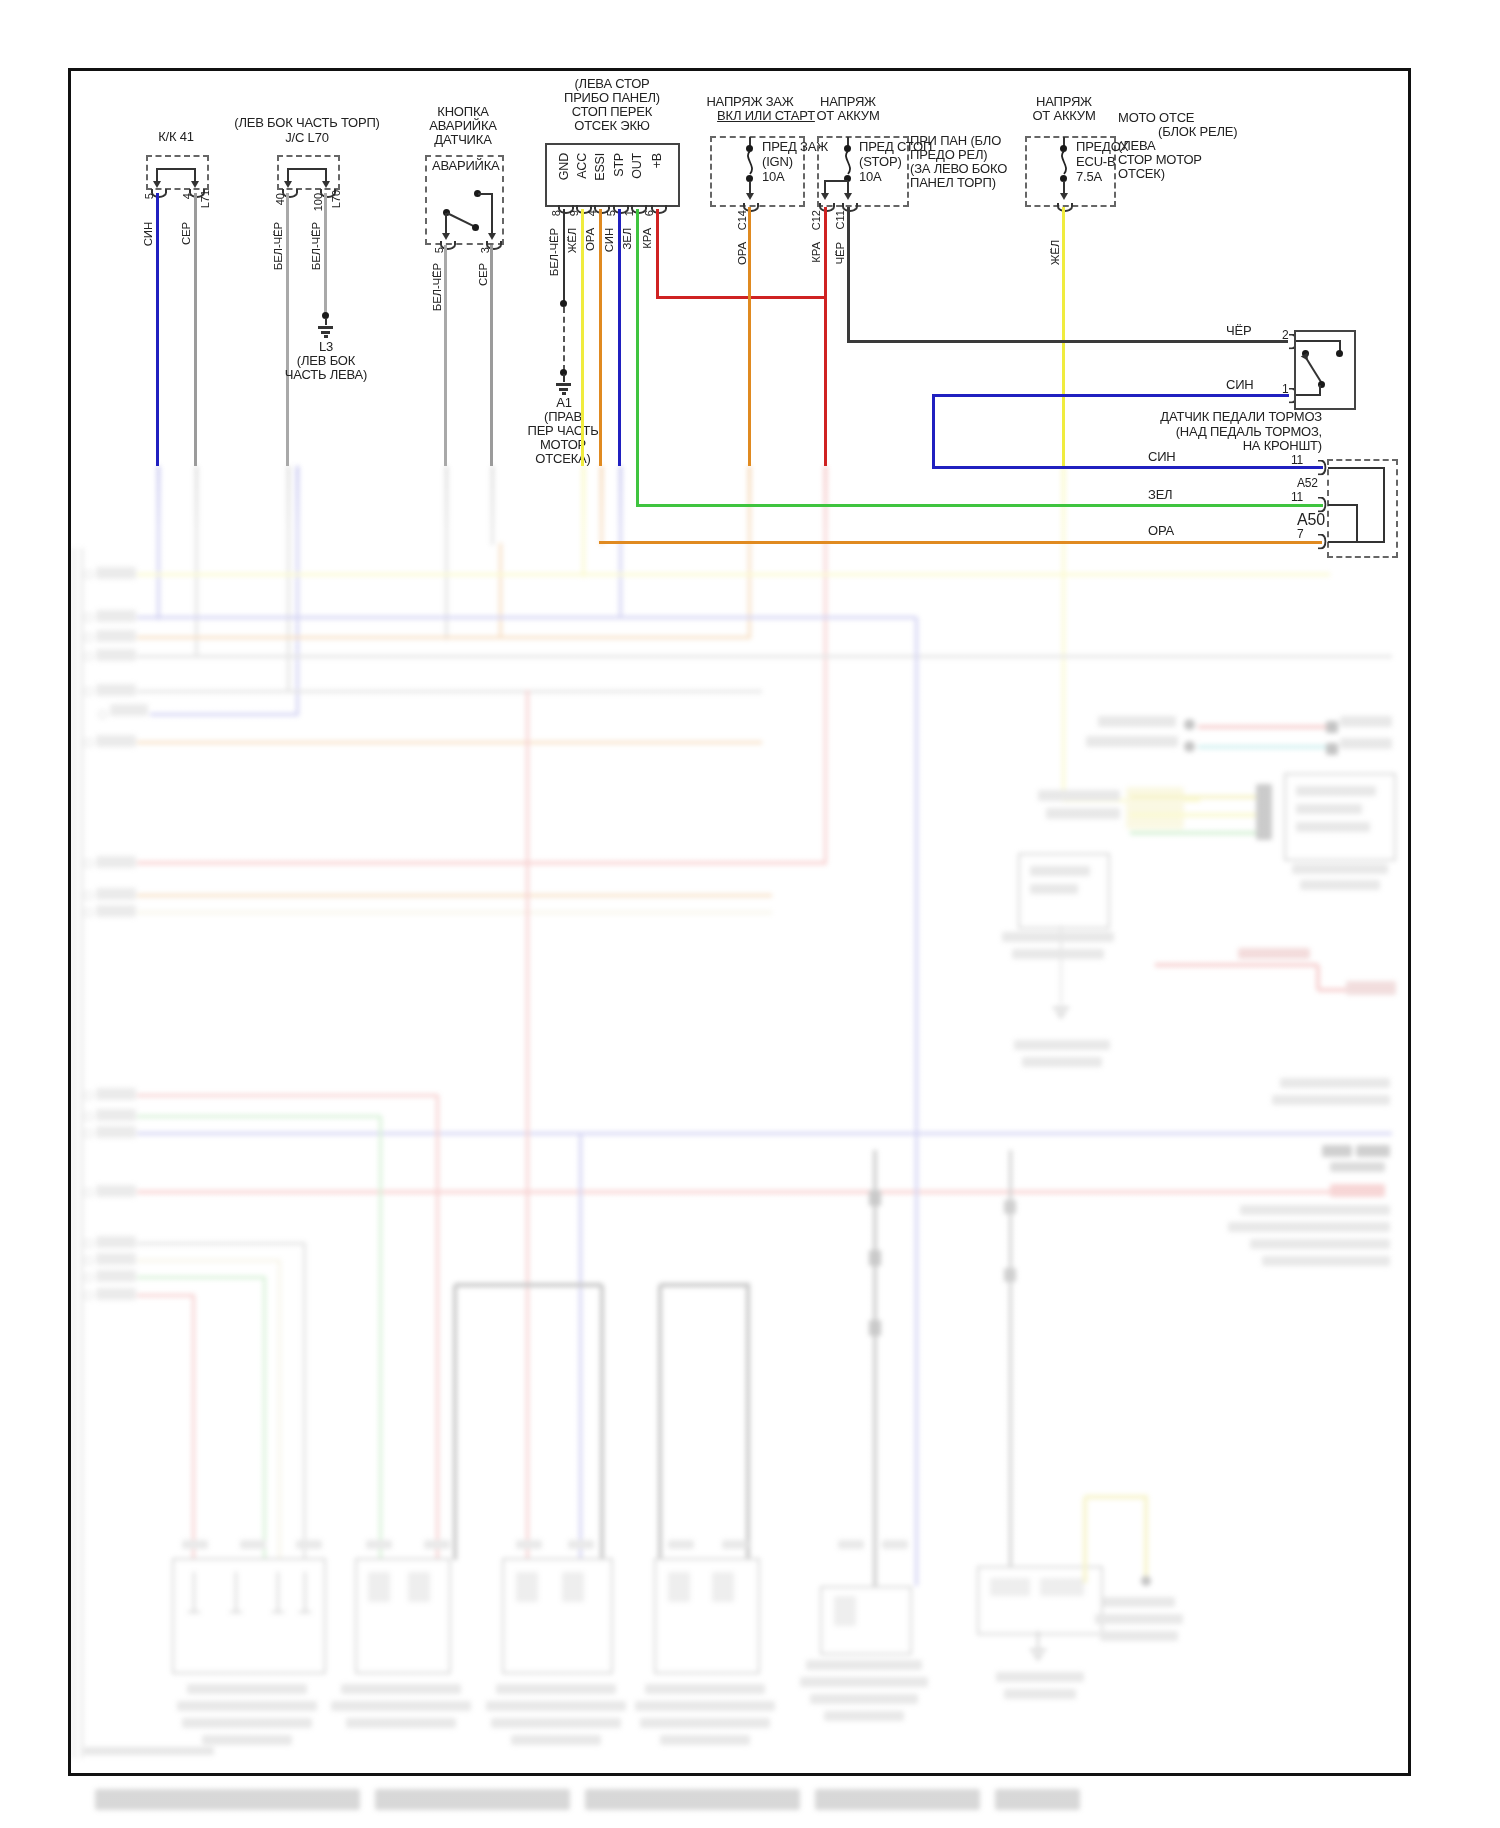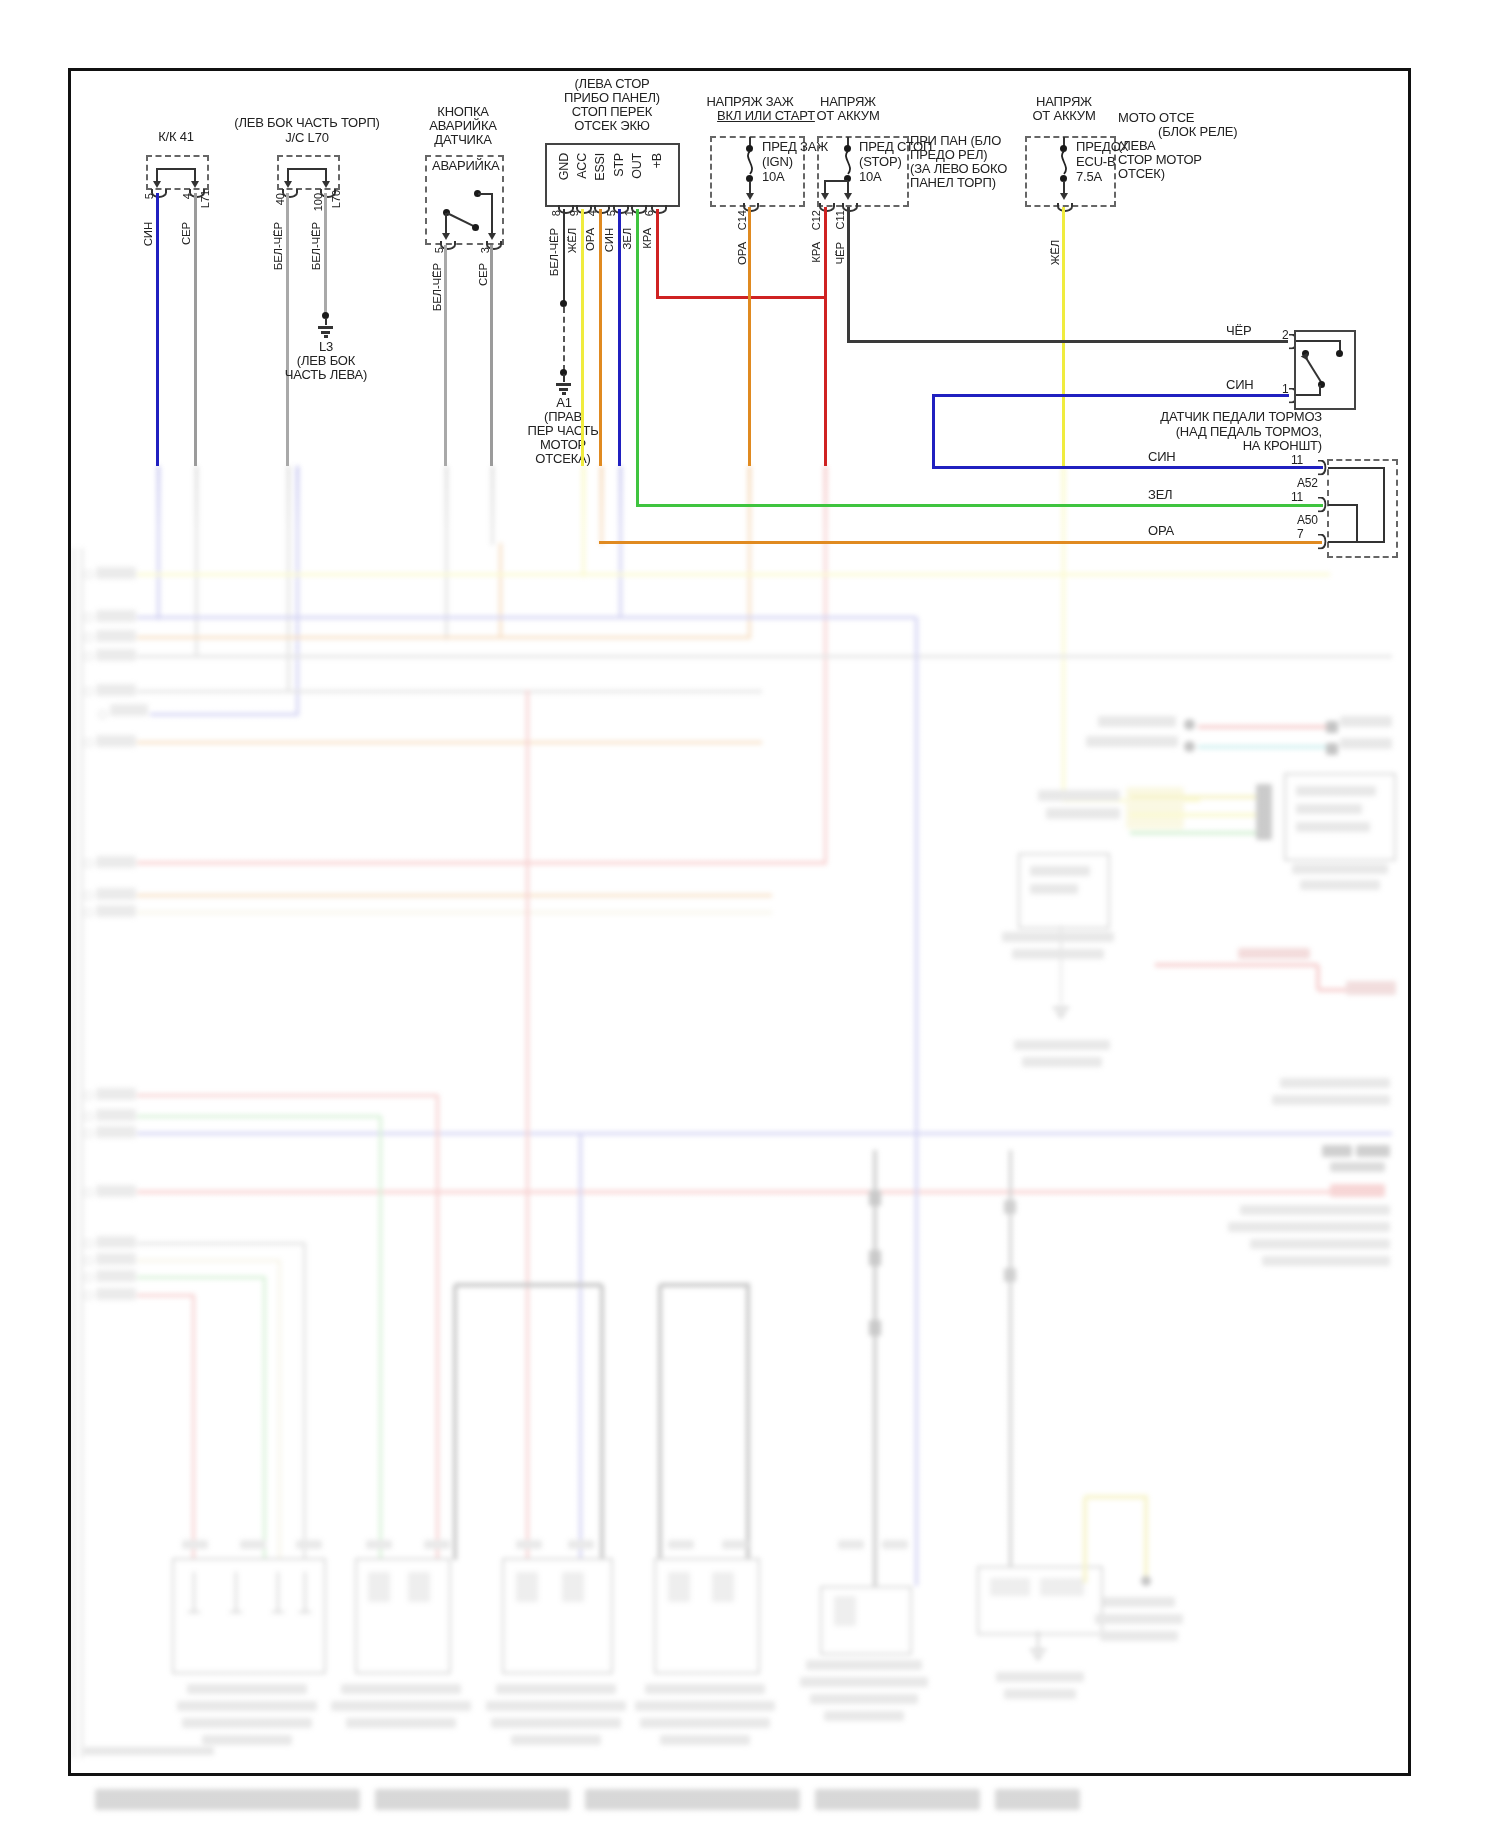--- a/index.html
+++ b/index.html
@@ -476,21 +476,21 @@
     </div>
 
     <div class="h" style="left:931.5px;top:466px;width:391px;background:var(--sin);"></div>
     <div class="lbl" style="left:1148px;top:450px;">СИН</div>
     <div class="lbl" style="left:1291px;top:453px;font-size:12px;">11</div>
     <div class="pin pin-l" style="left:1314px;top:463px;"></div>
     <div class="lbl" style="left:1297px;top:476px;font-size:12px;">A52</div>
     <div class="lbl" style="left:1148px;top:488px;">ЗЕЛ</div>
     <div class="lbl" style="left:1291px;top:490px;font-size:12px;">11</div>
     <div class="pin pin-l" style="left:1314px;top:500px;"></div>
-    <div class="lbl" style="left:1297px;top:513px;font-size:12px;">A50</div>
+    <div class="lbl" style="left:1297px;top:513px;font-size:16px;">A50</div>
     <div class="h" style="left:599px;top:541px;width:723px;background:var(--ora);"></div>
     <div class="lbl" style="left:1148px;top:524px;">ОРА</div>
     <div class="lbl" style="left:1297px;top:527px;font-size:12px;">7</div>
     <div class="pin pin-l" style="left:1314px;top:537px;"></div>
     <div class="dbox" style="left:1327px;top:459px;width:67px;height:95px;"></div>
     <div class="lh" style="left:1328px;top:467px;width:57px;"></div>
     <div class="lv" style="left:1383px;top:467px;height:76px;"></div>
     <div class="lh" style="left:1328px;top:504px;width:30px;"></div>
     <div class="lv" style="left:1356px;top:504px;height:39px;"></div>
     <div class="lh" style="left:1328px;top:541px;width:57px;"></div>

